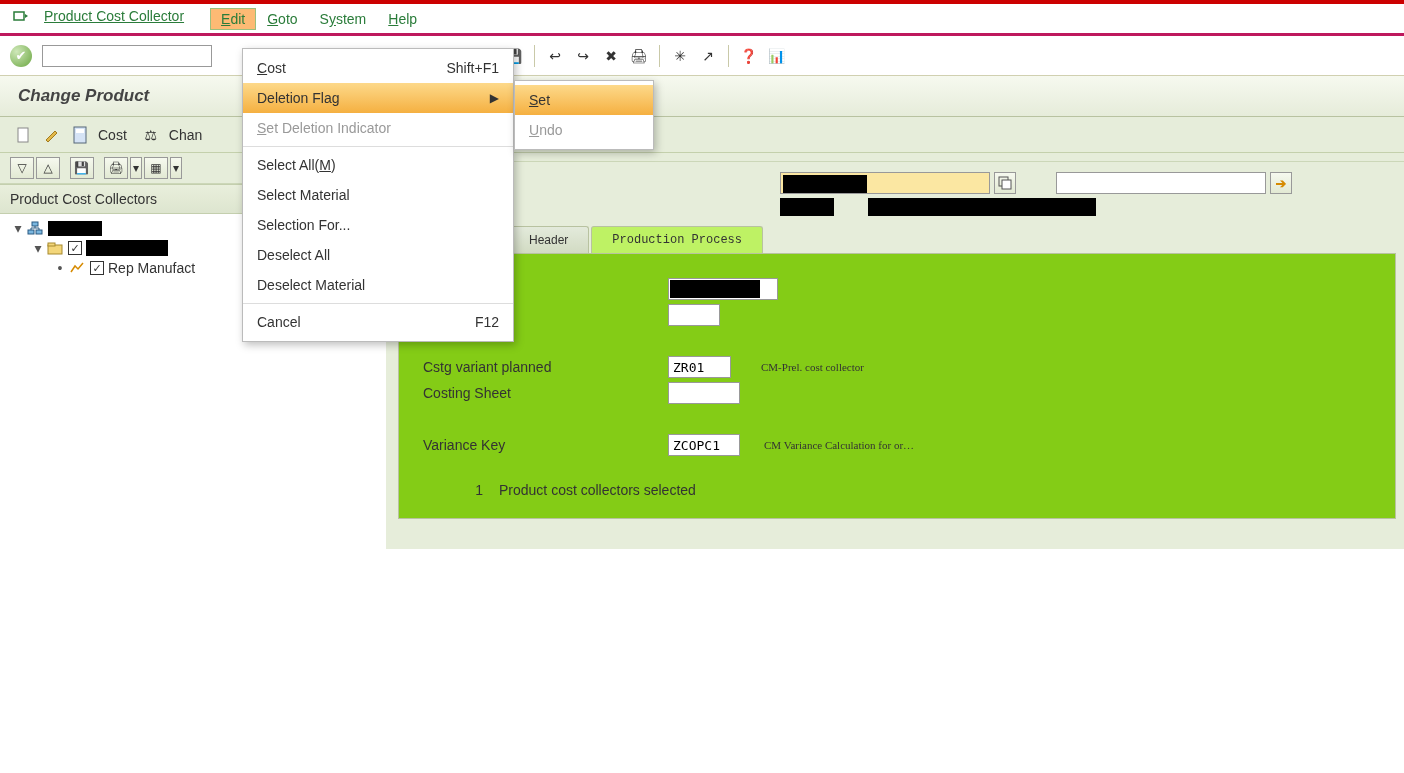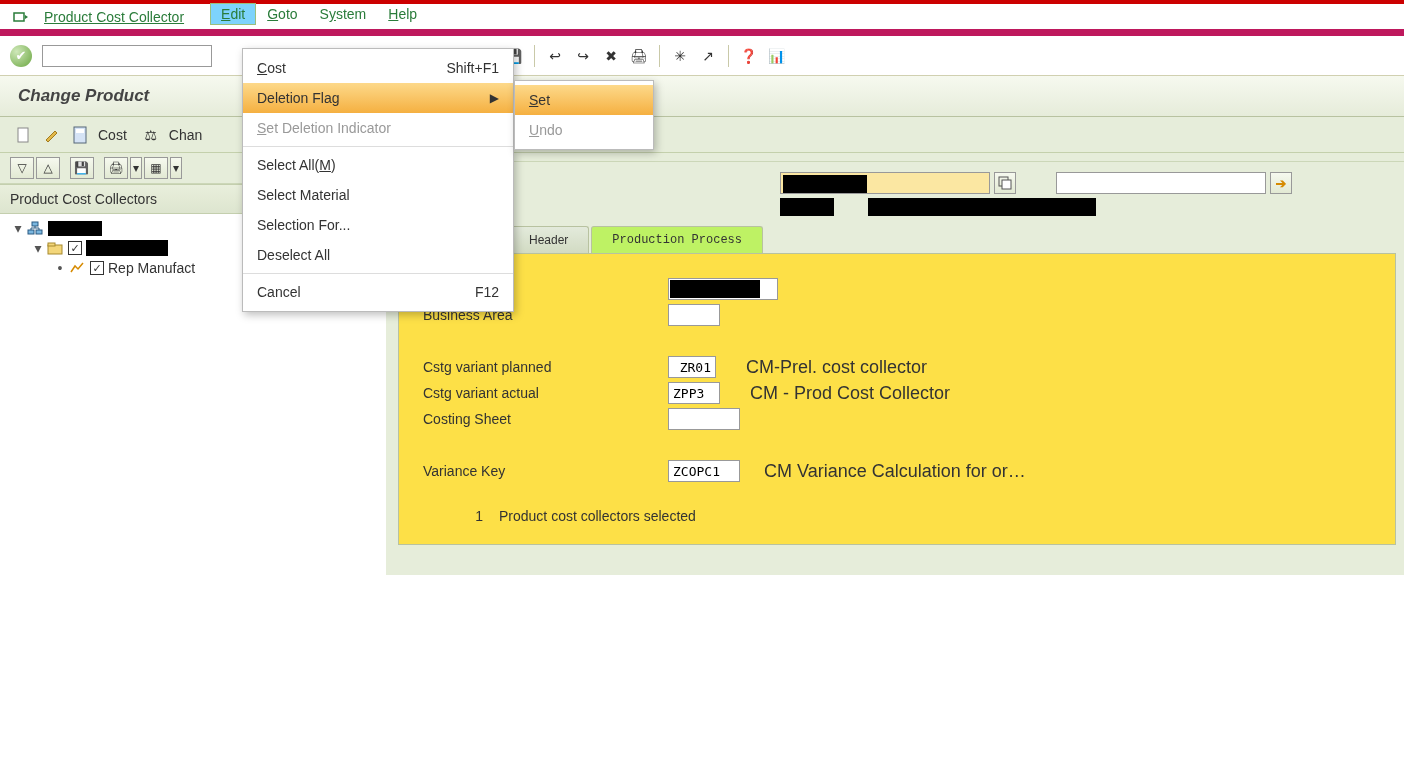--- a/index.html
+++ b/index.html
@@ -6,23 +6,23 @@
     body {
       font-family: Arial, Helvetica, sans-serif;
       font-size: 13px;
       background: #fff;
       color: #333;
       width: 1404px;
     }
     .red-bar { height: 4px; background: #c00; }
     .menubar {
       display: flex;
-      align-items: flex-end;
+      align-items: flex-start;
       padding: 4px 12px;
-      border-bottom: 7px solid #be185d;
+      border-bottom: 3px solid #be185d;
       height: 32px;
     }
     .menu-icon {
       width: 18px; height: 16px;
       margin-right: 14px;
       display:flex; align-items:center; justify-content:center;
     }
     .menubar-title {
       color: #2a7c3a;
       text-decoration: underline;
@@ -32,21 +32,21 @@
     }
     .menubar-item {
       color: #2a7c3a;
       font-size: 14px;
       padding: 2px 10px;
       cursor: pointer;
       border: 1px solid transparent;
     }
     .menubar-item.active {
       border: 1px solid #9bbf7d;
-      background: #7dd3fc;
+      background: #fdba74;
     }
     .menubar-item .ul { text-decoration: underline; }
 
     .toolbar {
       display: flex;
       align-items: center;
       padding: 4px 10px;
       border-bottom: 1px solid #d0d0b0;
       height: 40px;
     }
@@ -162,29 +162,29 @@
       border-top-left-radius: 3px;
       border-top-right-radius: 3px;
       margin-right: 2px;
     }
     .tab.active {
       background: #bef264;
       font-family: Liberation Mono, monospace;
     }
 
     .tab-body {
-      background: #fde047;
+      background: #84cc16;
       border: 1px solid #b8c2a0;
       margin: 0 8px;
       padding: 20px 24px;
     }
     .form-row { display:flex; align-items:center; margin:4px 0; font-size:14px; }
     .form-label { width: 245px; }
     .form-input { height:22px; border:1px solid #999; background:#fff; font-family: monospace; font-size:13px; padding:2px 4px; }
-    .form-desc { margin-left: 30px; font-size:18px; }
+    .form-desc { margin-left: 30px; font-size:11px;font-family:Liberation Serif, serif; }
     .form-gap { height: 22px; }
 
     .status-row { display:flex; align-items:center; font-size:14px; margin-top: 26px; }
     .status-num { width: 60px; text-align:right; margin-right: 16px;}
 
     
     .dropdown {
       position: absolute;
       background: #fff;
       border: 1px solid #bbb;
@@ -399,27 +399,22 @@
       </div>
       <div class="form-row">
         <span class="form-label">Business Area</span>
         <input class="form-input" style="width: 52px;">
       </div>
 
       <div class="form-gap"></div>
 
       <div class="form-row">
         <span class="form-label">Cstg variant planned</span>
-        <input class="form-input" style="width: 48px; text-align: right;" value="ZR01">
+        <input class="form-input" style="width: 63px;" value="ZR01">
         <span class="form-desc">CM-Prel. cost collector</span>
-      </div>
-      <div class="form-row">
-        <span class="form-label">Cstg variant actual</span>
-        <input class="form-input" style="width: 52px;" value="ZPP3">
-        <span class="form-desc">CM - Prod Cost Collector</span>
       </div>
       <div class="form-row">
         <span class="form-label">Costing Sheet</span>
         <input class="form-input" style="width: 72px;">
       </div>
 
       <div class="form-gap"></div>
 
       <div class="form-row">
         <span class="form-label">Variance Key</span>
@@ -467,20 +462,23 @@
   </div>
   <div class="dd-item">
     <span class="dd-left">Select Material</span>
   </div>
   <div class="dd-item">
     <span class="dd-left">Selection For...</span>
   </div>
   <div class="dd-item">
     <span class="dd-left">Deselect All</span>
   </div>
+  <div class="dd-item">
+    <span class="dd-left">Deselect Material</span>
+  </div>
   <div class="dd-sep"></div>
   <div class="dd-item">
     <span class="dd-left">Cancel</span>
     <span>F12</span>
   </div>
 </div>
 
 <div class="dropdown submenu">
   <div class="dd-item highlight">
     <span class="dd-left">

